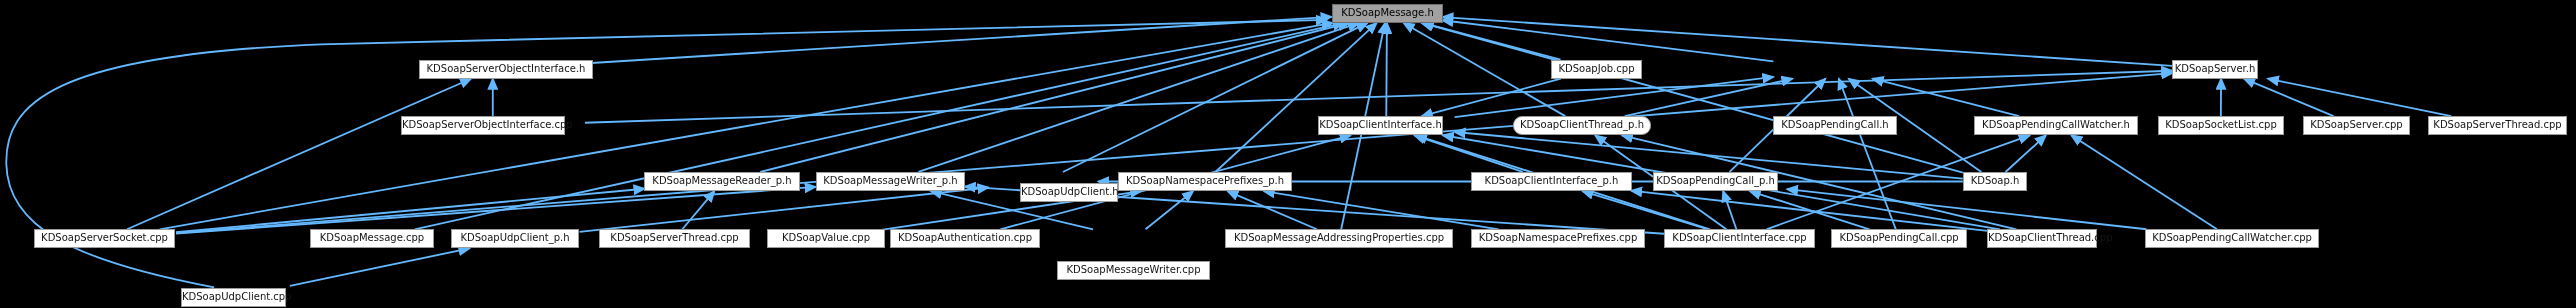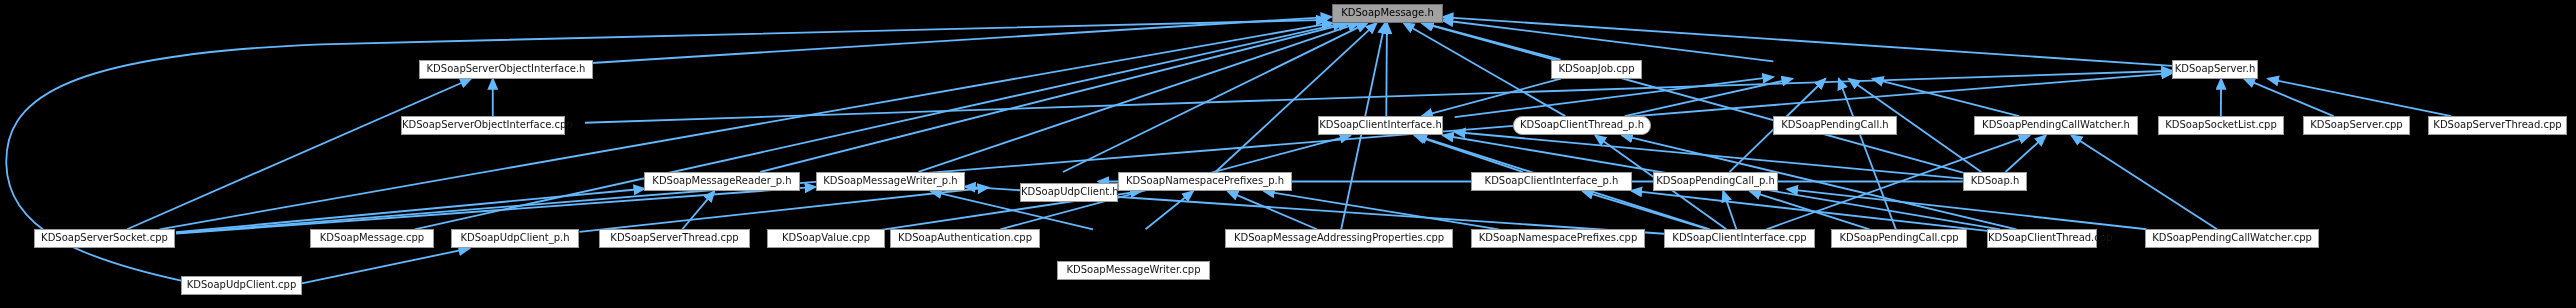--- a/index.html
+++ b/index.html
@@ -123,16 +123,16 @@
       <div class="node" style="left: 599px; top: 229px; width: 151px;">KDSoapServerThread.cpp</div>
       <div class="node" style="left: 767px; top: 229px; width: 118px;">KDSoapValue.cpp</div>
       <div class="node" style="left: 890px; top: 229px; width: 150px;">KDSoapAuthentication.cpp</div>
       <div class="node" style="left: 1057px; top: 229px; width: 153px; margin-top: 32px;">KDSoapMessageWriter.cpp</div>
       <div class="node" style="left: 1225px; top: 229px; width: 228px;">KDSoapMessageAddressingProperties.cpp</div>
       <div class="node" style="left: 1471px; top: 229px; width: 174px;">KDSoapNamespacePrefixes.cpp</div>
       <div class="node" style="left: 1664px; top: 229px; width: 151px;">KDSoapClientInterface.cpp</div>
       <div class="node" style="left: 1831px; top: 229px; width: 136px;">KDSoapPendingCall.cpp</div>
       <div class="node" style="left: 1987px; top: 229px; width: 110px;">KDSoapClientThread.cpp</div>
       <div class="node" style="left: 2145px; top: 229px; width: 174px;">KDSoapPendingCallWatcher.cpp</div>
-      <div class="node" style="left: 181px; top: 276px; width: 121px;">KDSoapUdpClient.cpp</div>
+      <div class="node" style="left: 181px; top: 288px; width: 105px;">KDSoapUdpClient.cpp</div>
     </div>
 </div>
 
 
 </body></html>

